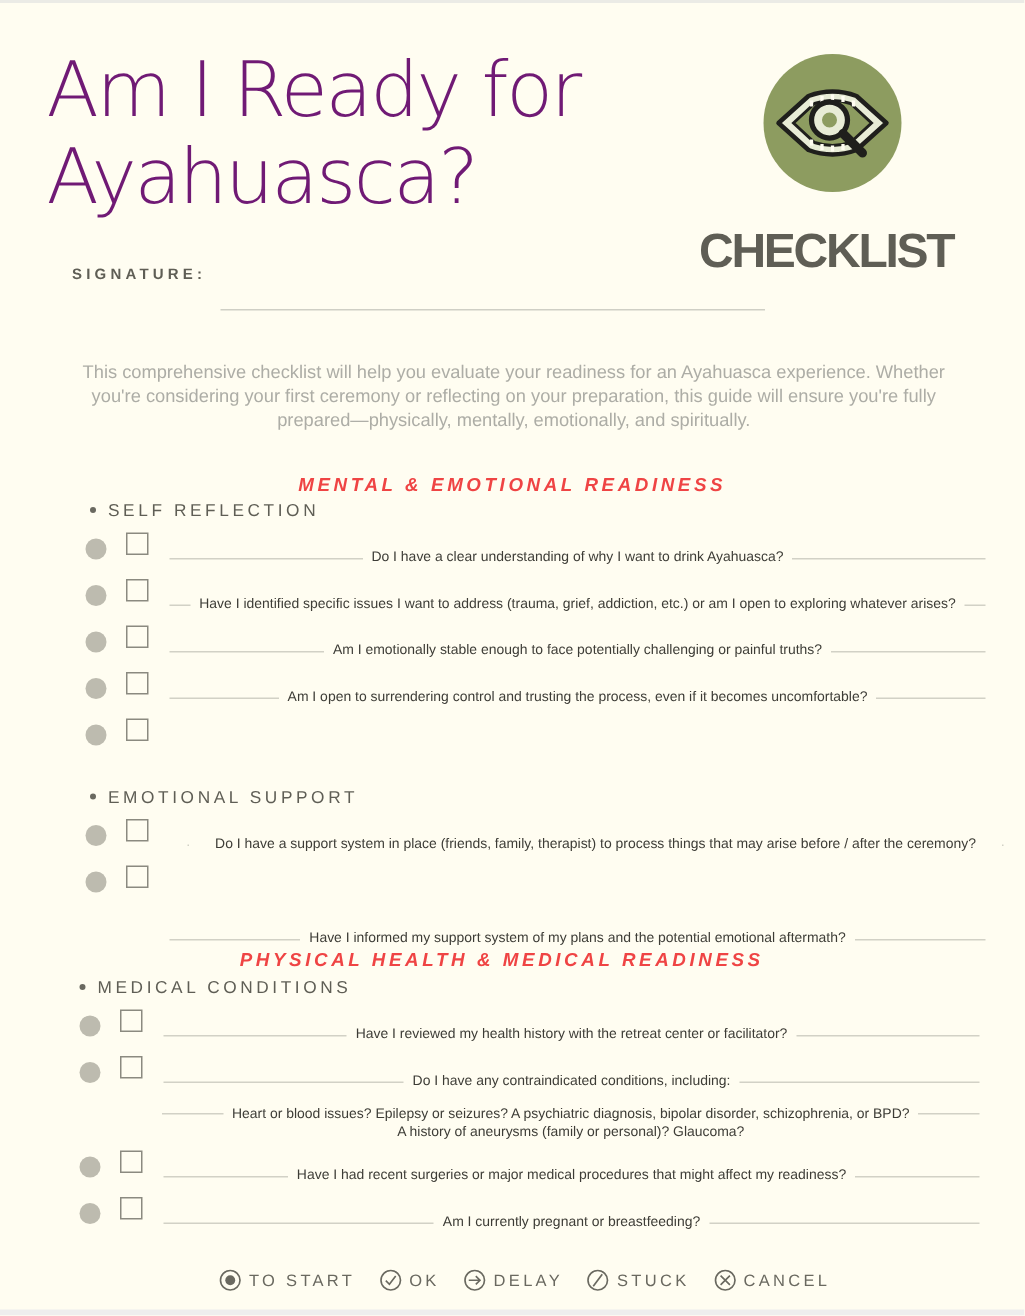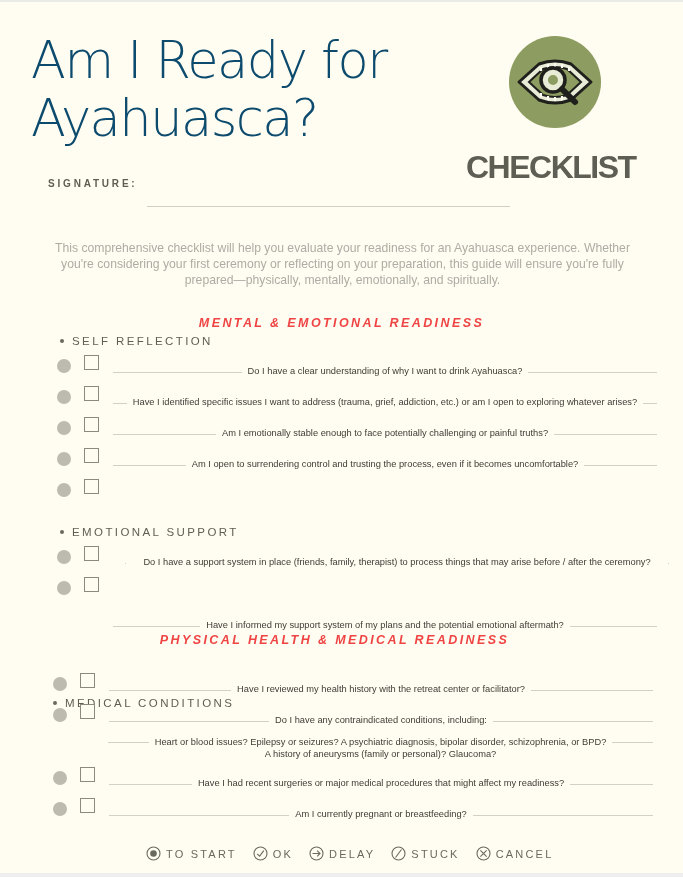--- a/index.html
+++ b/index.html
@@ -1,21 +1,21 @@
 <!DOCTYPE html>
 <html><head>
 <meta charset="utf-8">
 <style>
   * { box-sizing: border-box; margin: 0; padding: 0; }
   html, body { width: 683px; height: 877px; background: #fffdf1; overflow: hidden; }
   body { position: relative; font-family: "Liberation Sans", sans-serif; color: #5f5e55; }
   .topline { position: absolute; left: 0; top: 0; width: 683px; height: 2px; background: #ebebe6; }
   .bottomline { position: absolute; left: 0; top: 873px; width: 683px; height: 4px; background: #eeeeee; }
 
-  .title { position: absolute; left: 31px; top: 32px; font-family: "DejaVu Sans", sans-serif; font-weight: 200; font-size: 51px; line-height: 58px; color: #0c4a6e; letter-spacing: -1.5px; }
+  .title { position: absolute; left: 31px; top: 32px; font-family: "DejaVu Sans", sans-serif; font-weight: 200; font-size: 51px; line-height: 58px; color: #701a75; letter-spacing: -1.5px; }
   .title span { display: block; }
 
   .logo { position: absolute; left: 509px; top: 36px; width: 92px; height: 92px; border-radius: 50%; background: #8d9c60; }
   .logo svg { position: absolute; left: 0; top: 0; }
   .checklist-word { position: absolute; left: 466px; top: 149px; font-family: "Liberation Sans", sans-serif; font-weight: 700; font-size: 32px; color: #5f5e55; letter-spacing: -1.5px; }
 
   .sig-label { position: absolute; left: 48px; top: 178px; font-size: 10px; font-weight: 700; letter-spacing: 2.8px; color: #5f5e55; }
   .sig-line { position: absolute; left: 147px; top: 206px; width: 363px; height: 1px; background: #cfcfc5; }
 
   .intro { position: absolute; left: 40px; top: 240px; width: 605px; text-align: center; font-size: 12.2px; line-height: 16px; color: #adada6; }
@@ -141,21 +141,21 @@
   <span class="circle" style="left:0;"></span>
   <span class="box" style="left:27px;"></span>
   <div class="qline" style="left:56px; width:544px;margin-top:32px;">
       <span class="rule"></span>
       <span class="qtext">Have I informed my support system of my plans and the potential emotional aftermath?</span>
       <span class="rule"></span>
     </div>
 </div>
 
 <div class="section-title" style="top:633px; left:-7px;">PHYSICAL HEALTH &amp; MEDICAL READINESS</div>
-<div class="group-title" style="left:53px; top:653px;margin-top:44px;"><span class="dot"></span><span>MEDICAL CONDITIONS</span></div>
+<div class="group-title" style="left:53px; top:653px;"><span class="dot"></span><span>MEDICAL CONDITIONS</span></div>
 
 <div class="row" style="left:53px; top:673px; width:600px;">
   <span class="circle" style="left:0;"></span>
   <span class="box" style="left:27px;"></span>
   <div class="qline" style="left:56px; width:544px;">
       <span class="rule"></span>
       <span class="qtext">Have I reviewed my health history with the retreat center or facilitator?</span>
       <span class="rule"></span>
     </div>
 </div>

